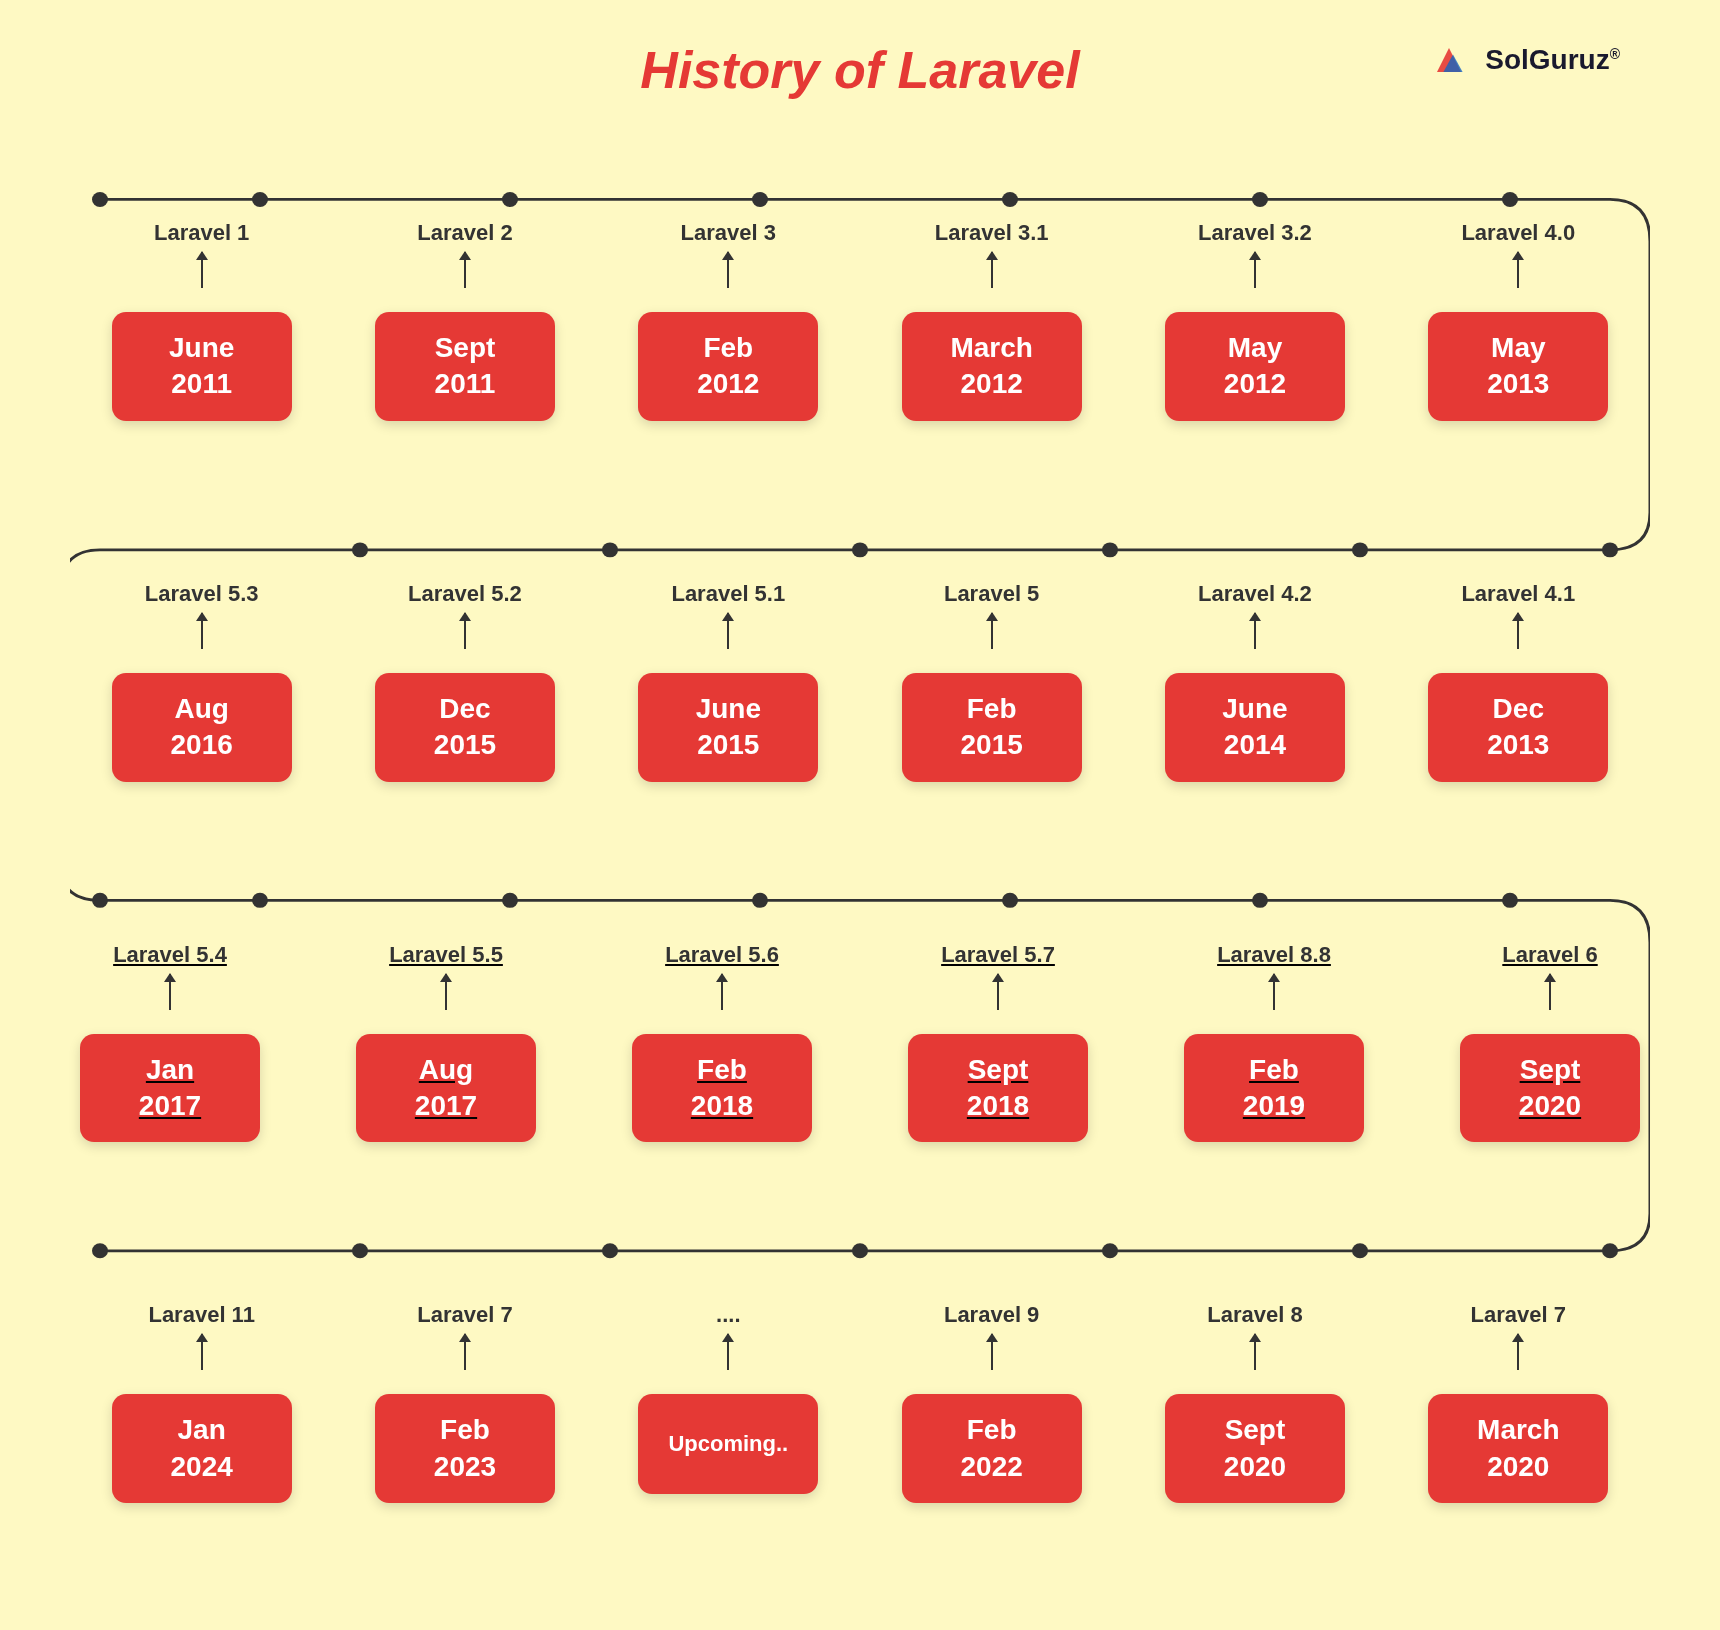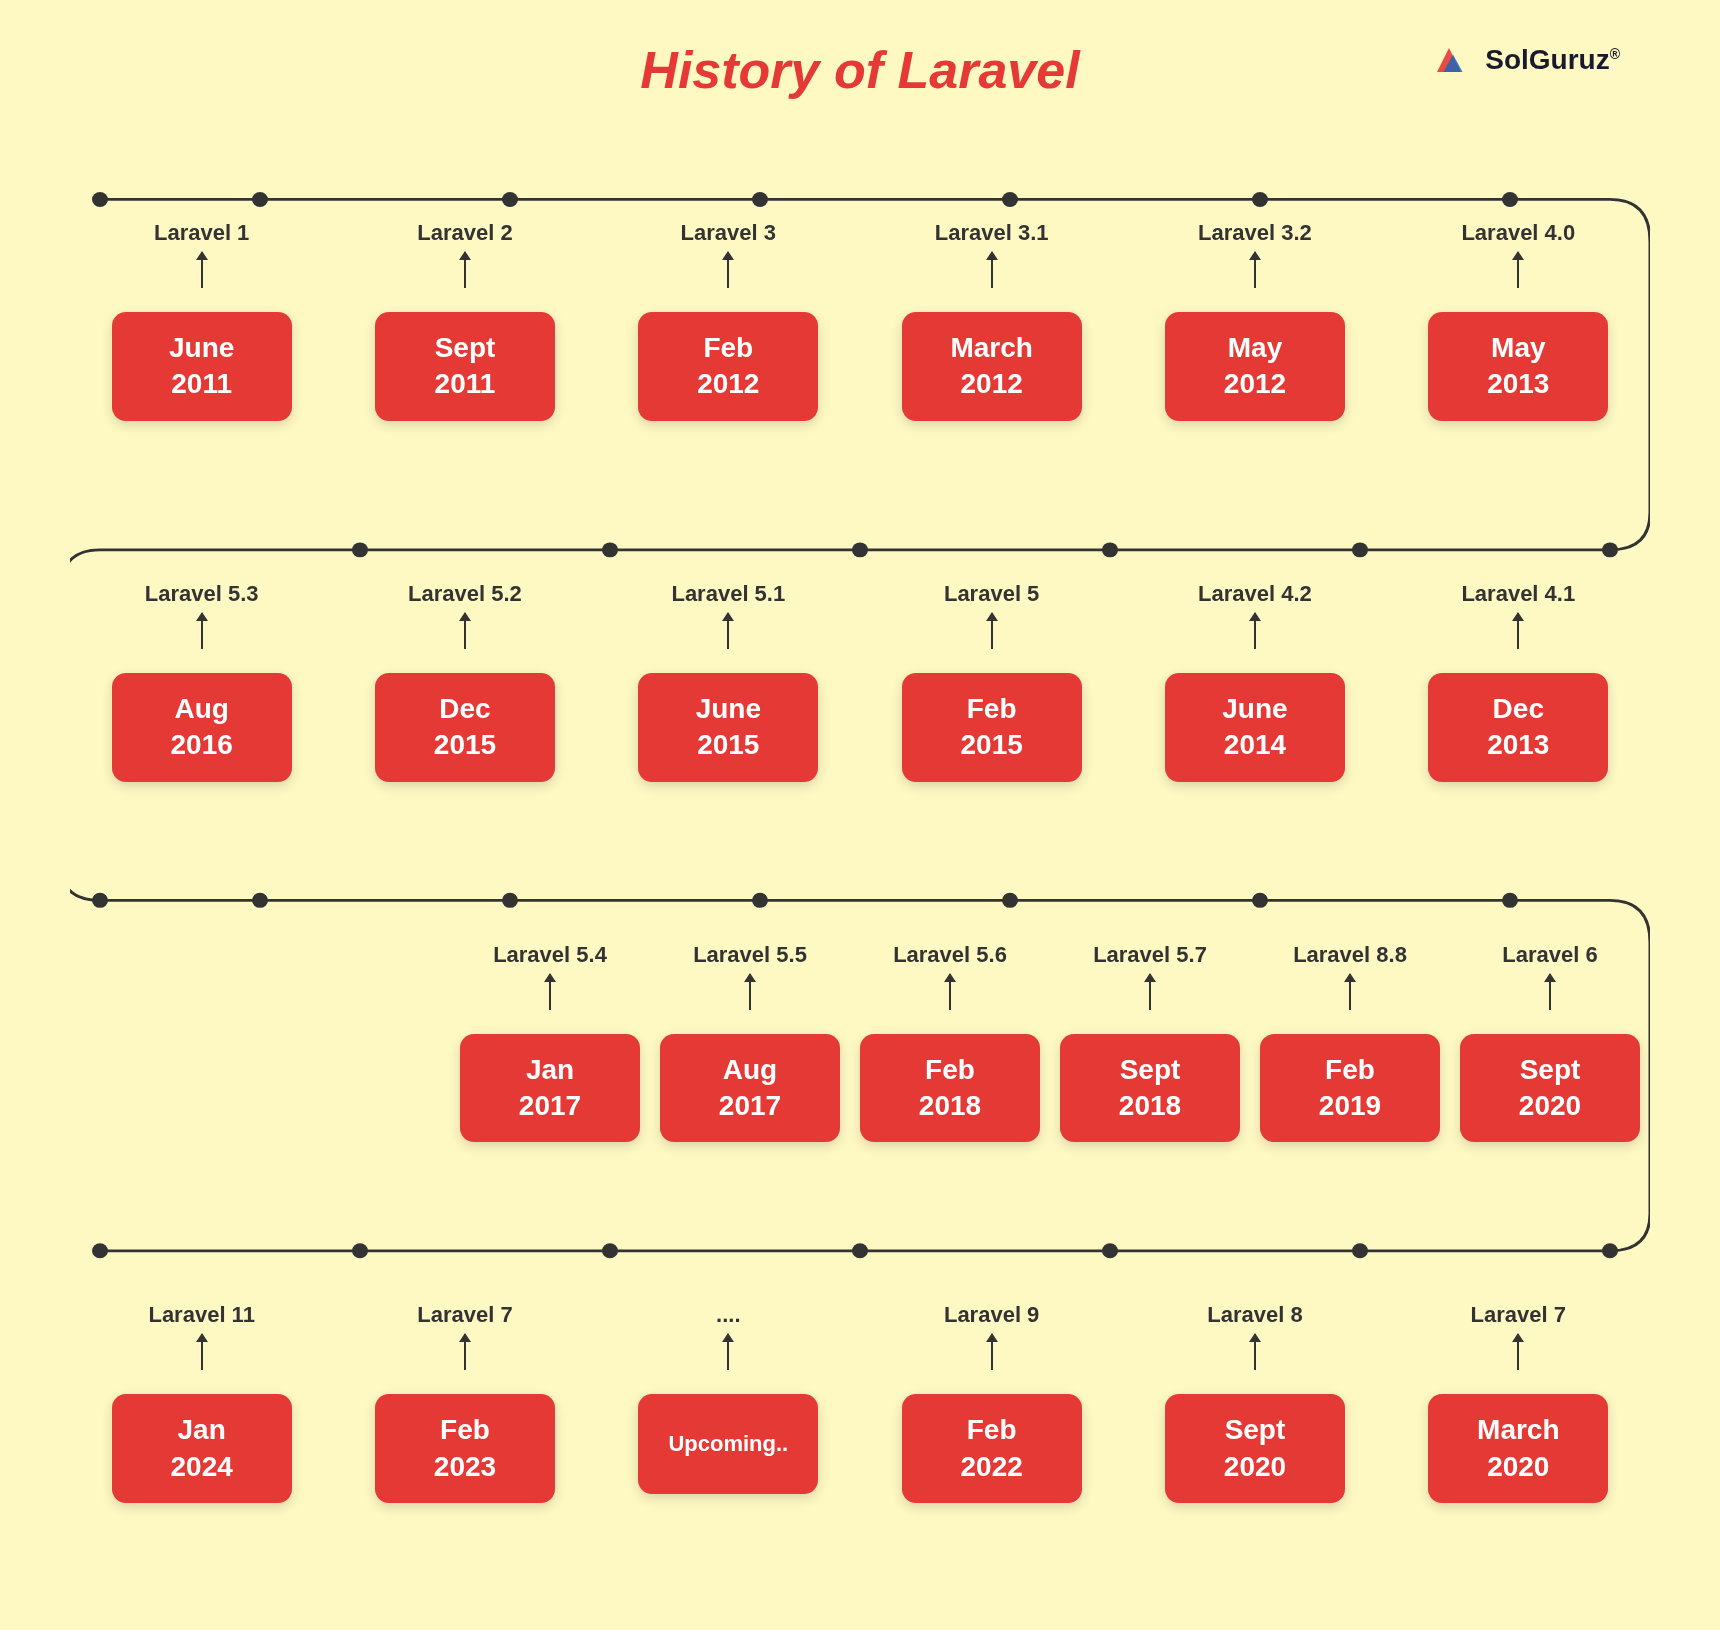--- a/index.html
+++ b/index.html
@@ -313,21 +313,21 @@
         <div class="connector">
           <div class="connector-line"></div>
         </div>
         <div class="version-card">
           <span>Dec</span>
           <span>2013</span>
         </div>
       </div>
     </div>
 
-    <div style="position:relative; z-index:2; display:flex; justify-content:flex-end; padding: 100px 0 0 0; margin-bottom: 60px;">
+    <div style="position:relative; z-index:2; display:flex; justify-content:space-between; padding: 100px 0 0 0; margin-bottom: 60px; text-decoration: underline;">
 
       <div class="version-item-with-arrow">
         <span class="version-label">Laravel 5.4</span>
         <div class="connector">
           <div class="connector-line"></div>
         </div>
         <div class="version-card">
           <span>Jan</span>
           <span>2017</span>
         </div>

